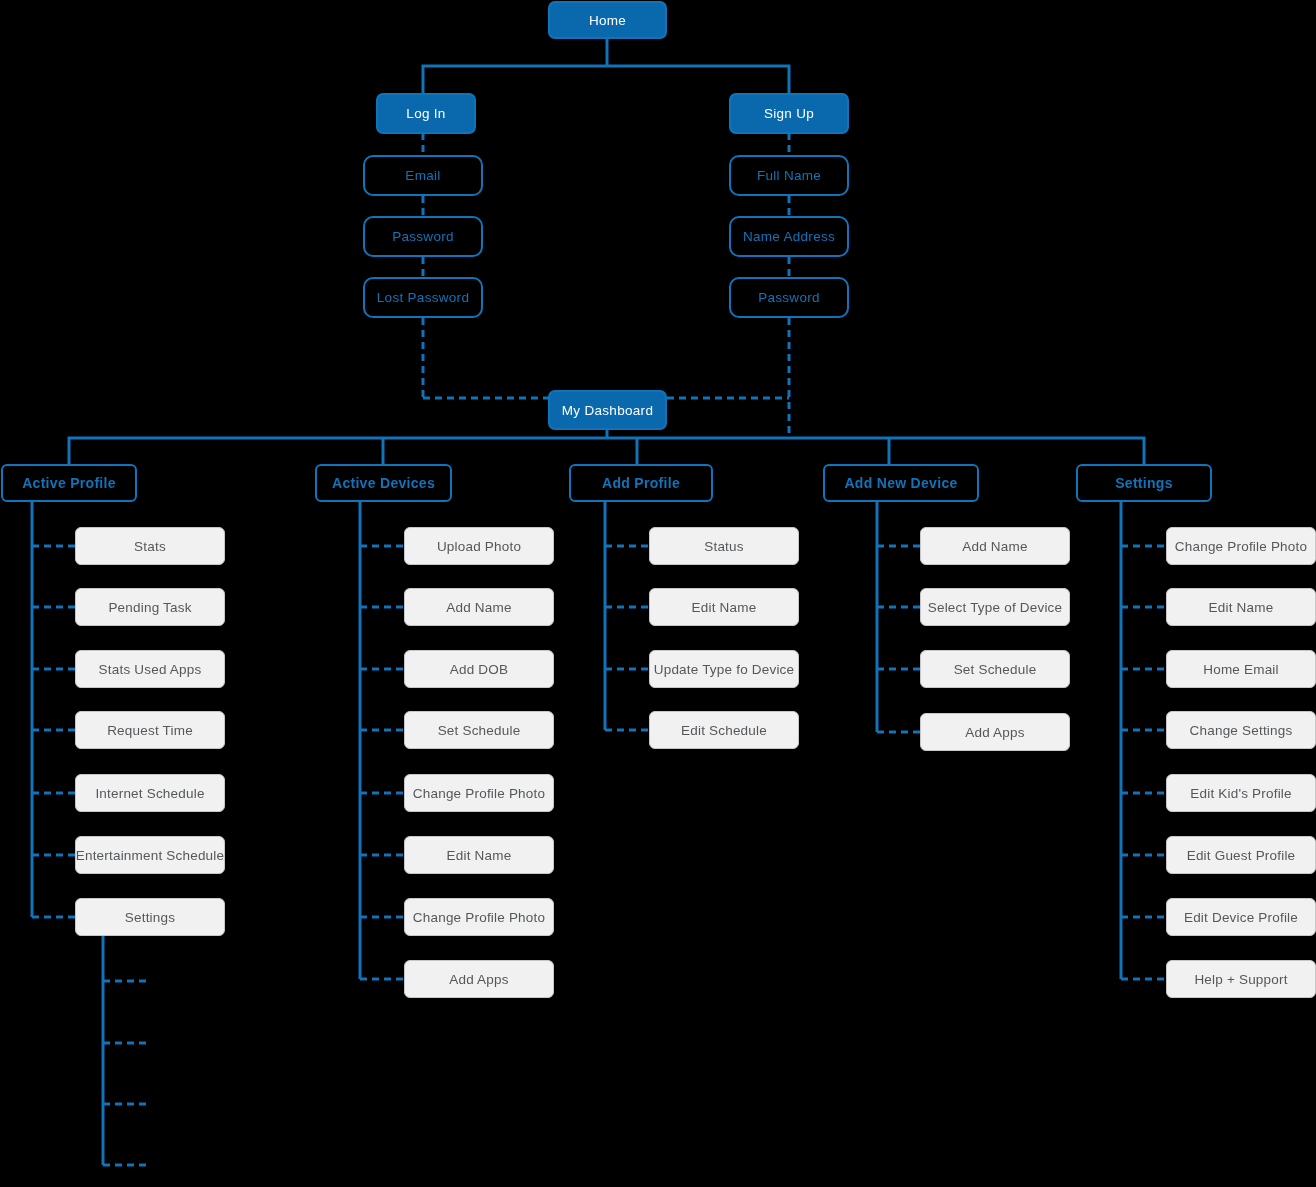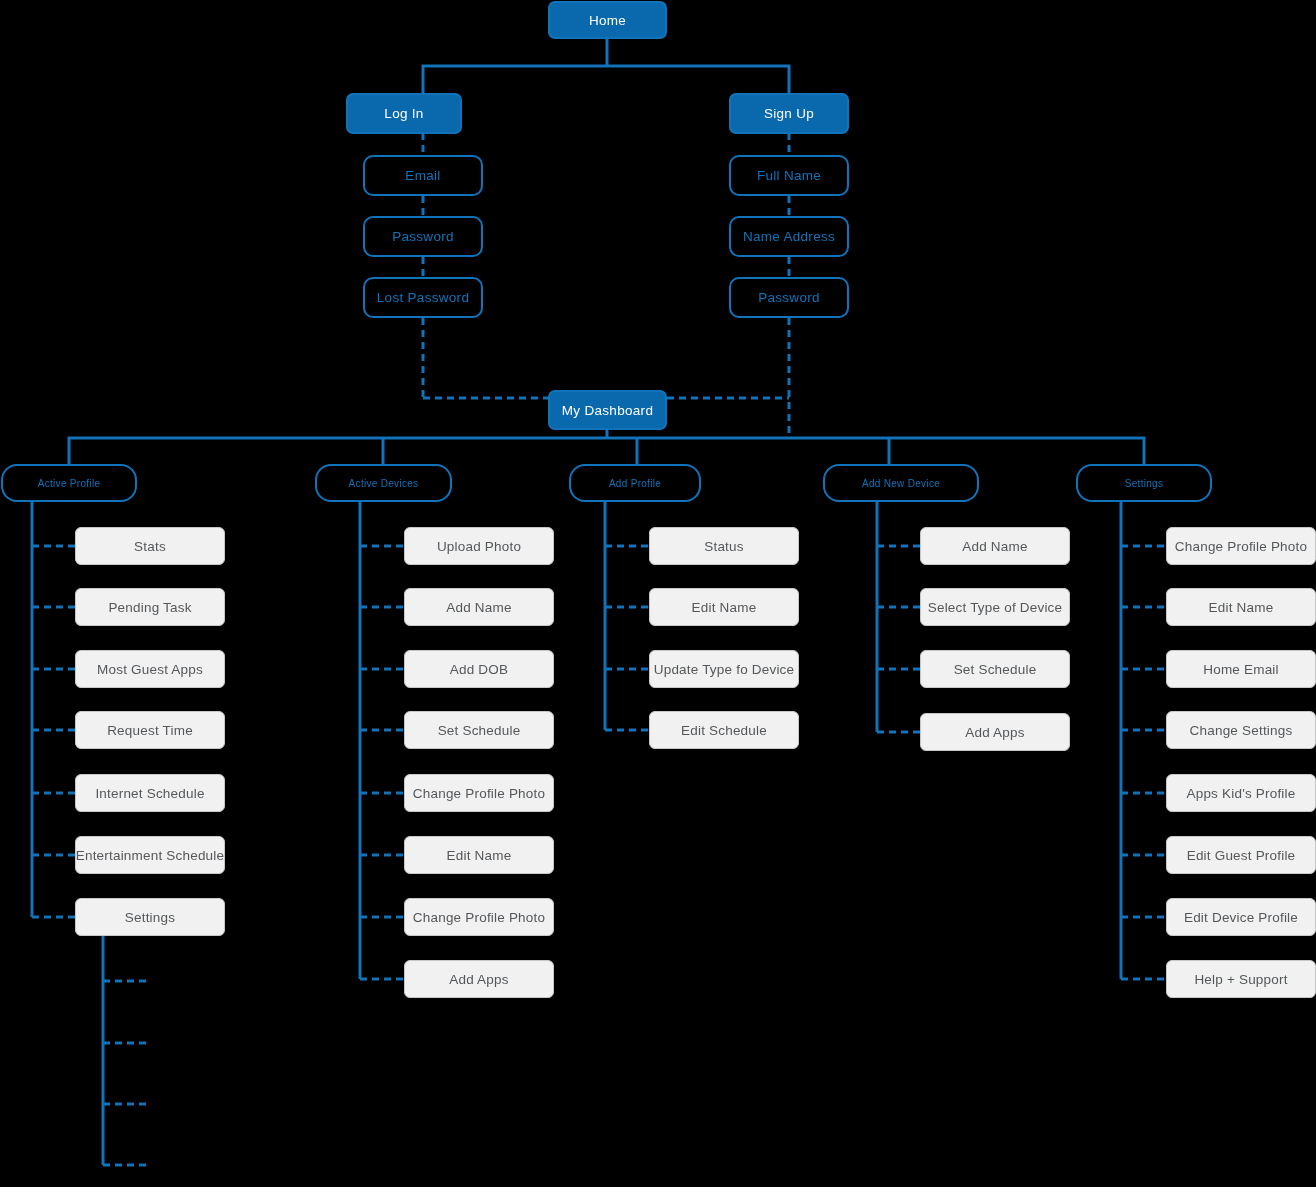--- a/index.html
+++ b/index.html
@@ -43,23 +43,24 @@
     background:transparent;
     border:2px solid var(--line);
     border-radius:10px;
     color:var(--line);
     font-size:13.5px;
   }
   .cat{
     height:38px;
     background:transparent;
     border:2px solid var(--line);
-    border-radius:16px;
+    border-radius:6px;
     color:var(--line);
-    font-size:10px;
+    font-size:14px;
+    font-weight:bold;
   }
   .gray{
     width:150px;height:38px;
     background:var(--gray_fill);
     border:1px solid var(--gray_border);
     border-radius:6px;
     color:var(--gray_text);
     font-size:13.5px;
     letter-spacing:.2px;
   }
@@ -80,42 +81,42 @@
     <path class="dashed" d="M423 398 H548 M667 398 H789"></path>
     <path class="dashed" d="M32 546 H75 M32 607 H75 M32 669 H75 M32 730 H75 M32 793 H75 M32 855 H75 M32 917 H75"></path>
     <path class="dashed" d="M360 546 H404 M360 607 H404 M360 669 H404 M360 730 H404 M360 793 H404 M360 855 H404 M360 917 H404 M360 979 H404"></path>
     <path class="dashed" d="M605 546 H649 M605 607 H649 M605 669 H649 M605 730 H649"></path>
     <path class="dashed" d="M877 546 H920 M877 607 H920 M877 669 H920 M877 732 H920"></path>
     <path class="dashed" d="M1121 546 H1166 M1121 607 H1166 M1121 669 H1166 M1121 730 H1166 M1121 793 H1166 M1121 855 H1166 M1121 917 H1166 M1121 979 H1166"></path>
     <path class="dashed" d="M103 981 H150 M103 1043 H150 M103 1104 H150 M103 1165 H150"></path>
   </svg>
 
   <div class="node solid" style="left:548px;top:1px;height:38px">Home</div>
-  <div class="node solid" style="left:346px;top:93px;width:116px;height:41px">Log In</div>
+  <div class="node solid" style="left:376px;top:93px;width:100px;height:41px">Log In</div>
   <div class="node solid" style="left:729px;top:93px;width:120px;height:41px">Sign Up</div>
 
   <div class="node outline" style="left:363px;top:155px">Email</div>
   <div class="node outline" style="left:363px;top:216px">Password</div>
   <div class="node outline" style="left:363px;top:277px">Lost Password</div>
 
   <div class="node outline" style="left:729px;top:155px">Full Name</div>
   <div class="node outline" style="left:729px;top:216px">Name Address</div>
   <div class="node outline" style="left:729px;top:277px">Password</div>
 
   <div class="node solid" style="left:548px;top:390px;height:40px">My Dashboard</div>
 
   <div class="node cat" style="left:1px;top:464px;width:136px">Active Profile</div>
   <div class="node cat" style="left:315px;top:464px;width:137px">Active Devices</div>
-  <div class="node cat" style="left:569px;top:464px;width:132px">Add Profile</div>
+  <div class="node cat" style="left:569px;top:464px;width:144px">Add Profile</div>
   <div class="node cat" style="left:823px;top:464px;width:156px">Add New Device</div>
   <div class="node cat" style="left:1076px;top:464px;width:136px">Settings</div>
 
   <div class="node gray" style="left:75px;top:527px">Stats</div>
   <div class="node gray" style="left:75px;top:588px">Pending Task</div>
-  <div class="node gray" style="left:75px;top:650px">Most Guest Apps</div>
+  <div class="node gray" style="left:75px;top:650px">Stats Used Apps</div>
   <div class="node gray" style="left:75px;top:711px">Request Time</div>
   <div class="node gray" style="left:75px;top:774px">Internet Schedule</div>
   <div class="node gray" style="left:75px;top:836px">Entertainment Schedule</div>
   <div class="node gray" style="left:75px;top:898px">Settings</div>
 
   <div class="node gray" style="left:404px;top:527px">Upload Photo</div>
   <div class="node gray" style="left:404px;top:588px">Add Name</div>
   <div class="node gray" style="left:404px;top:650px">Add DOB</div>
   <div class="node gray" style="left:404px;top:711px">Set Schedule</div>
   <div class="node gray" style="left:404px;top:774px">Change Profile Photo</div>
@@ -130,18 +131,18 @@
 
   <div class="node gray" style="left:920px;top:527px">Add Name</div>
   <div class="node gray" style="left:920px;top:588px">Select Type of Device</div>
   <div class="node gray" style="left:920px;top:650px">Set Schedule</div>
   <div class="node gray" style="left:920px;top:713px">Add Apps</div>
 
   <div class="node gray" style="left:1166px;top:527px">Change Profile Photo</div>
   <div class="node gray" style="left:1166px;top:588px">Edit Name</div>
   <div class="node gray" style="left:1166px;top:650px">Home Email</div>
   <div class="node gray" style="left:1166px;top:711px">Change Settings</div>
-  <div class="node gray" style="left:1166px;top:774px">Apps Kid's Profile</div>
+  <div class="node gray" style="left:1166px;top:774px">Edit Kid's Profile</div>
   <div class="node gray" style="left:1166px;top:836px">Edit Guest Profile</div>
   <div class="node gray" style="left:1166px;top:898px">Edit Device Profile</div>
   <div class="node gray" style="left:1166px;top:960px">Help + Support</div>
 
 </div>
 
 </body></html>

